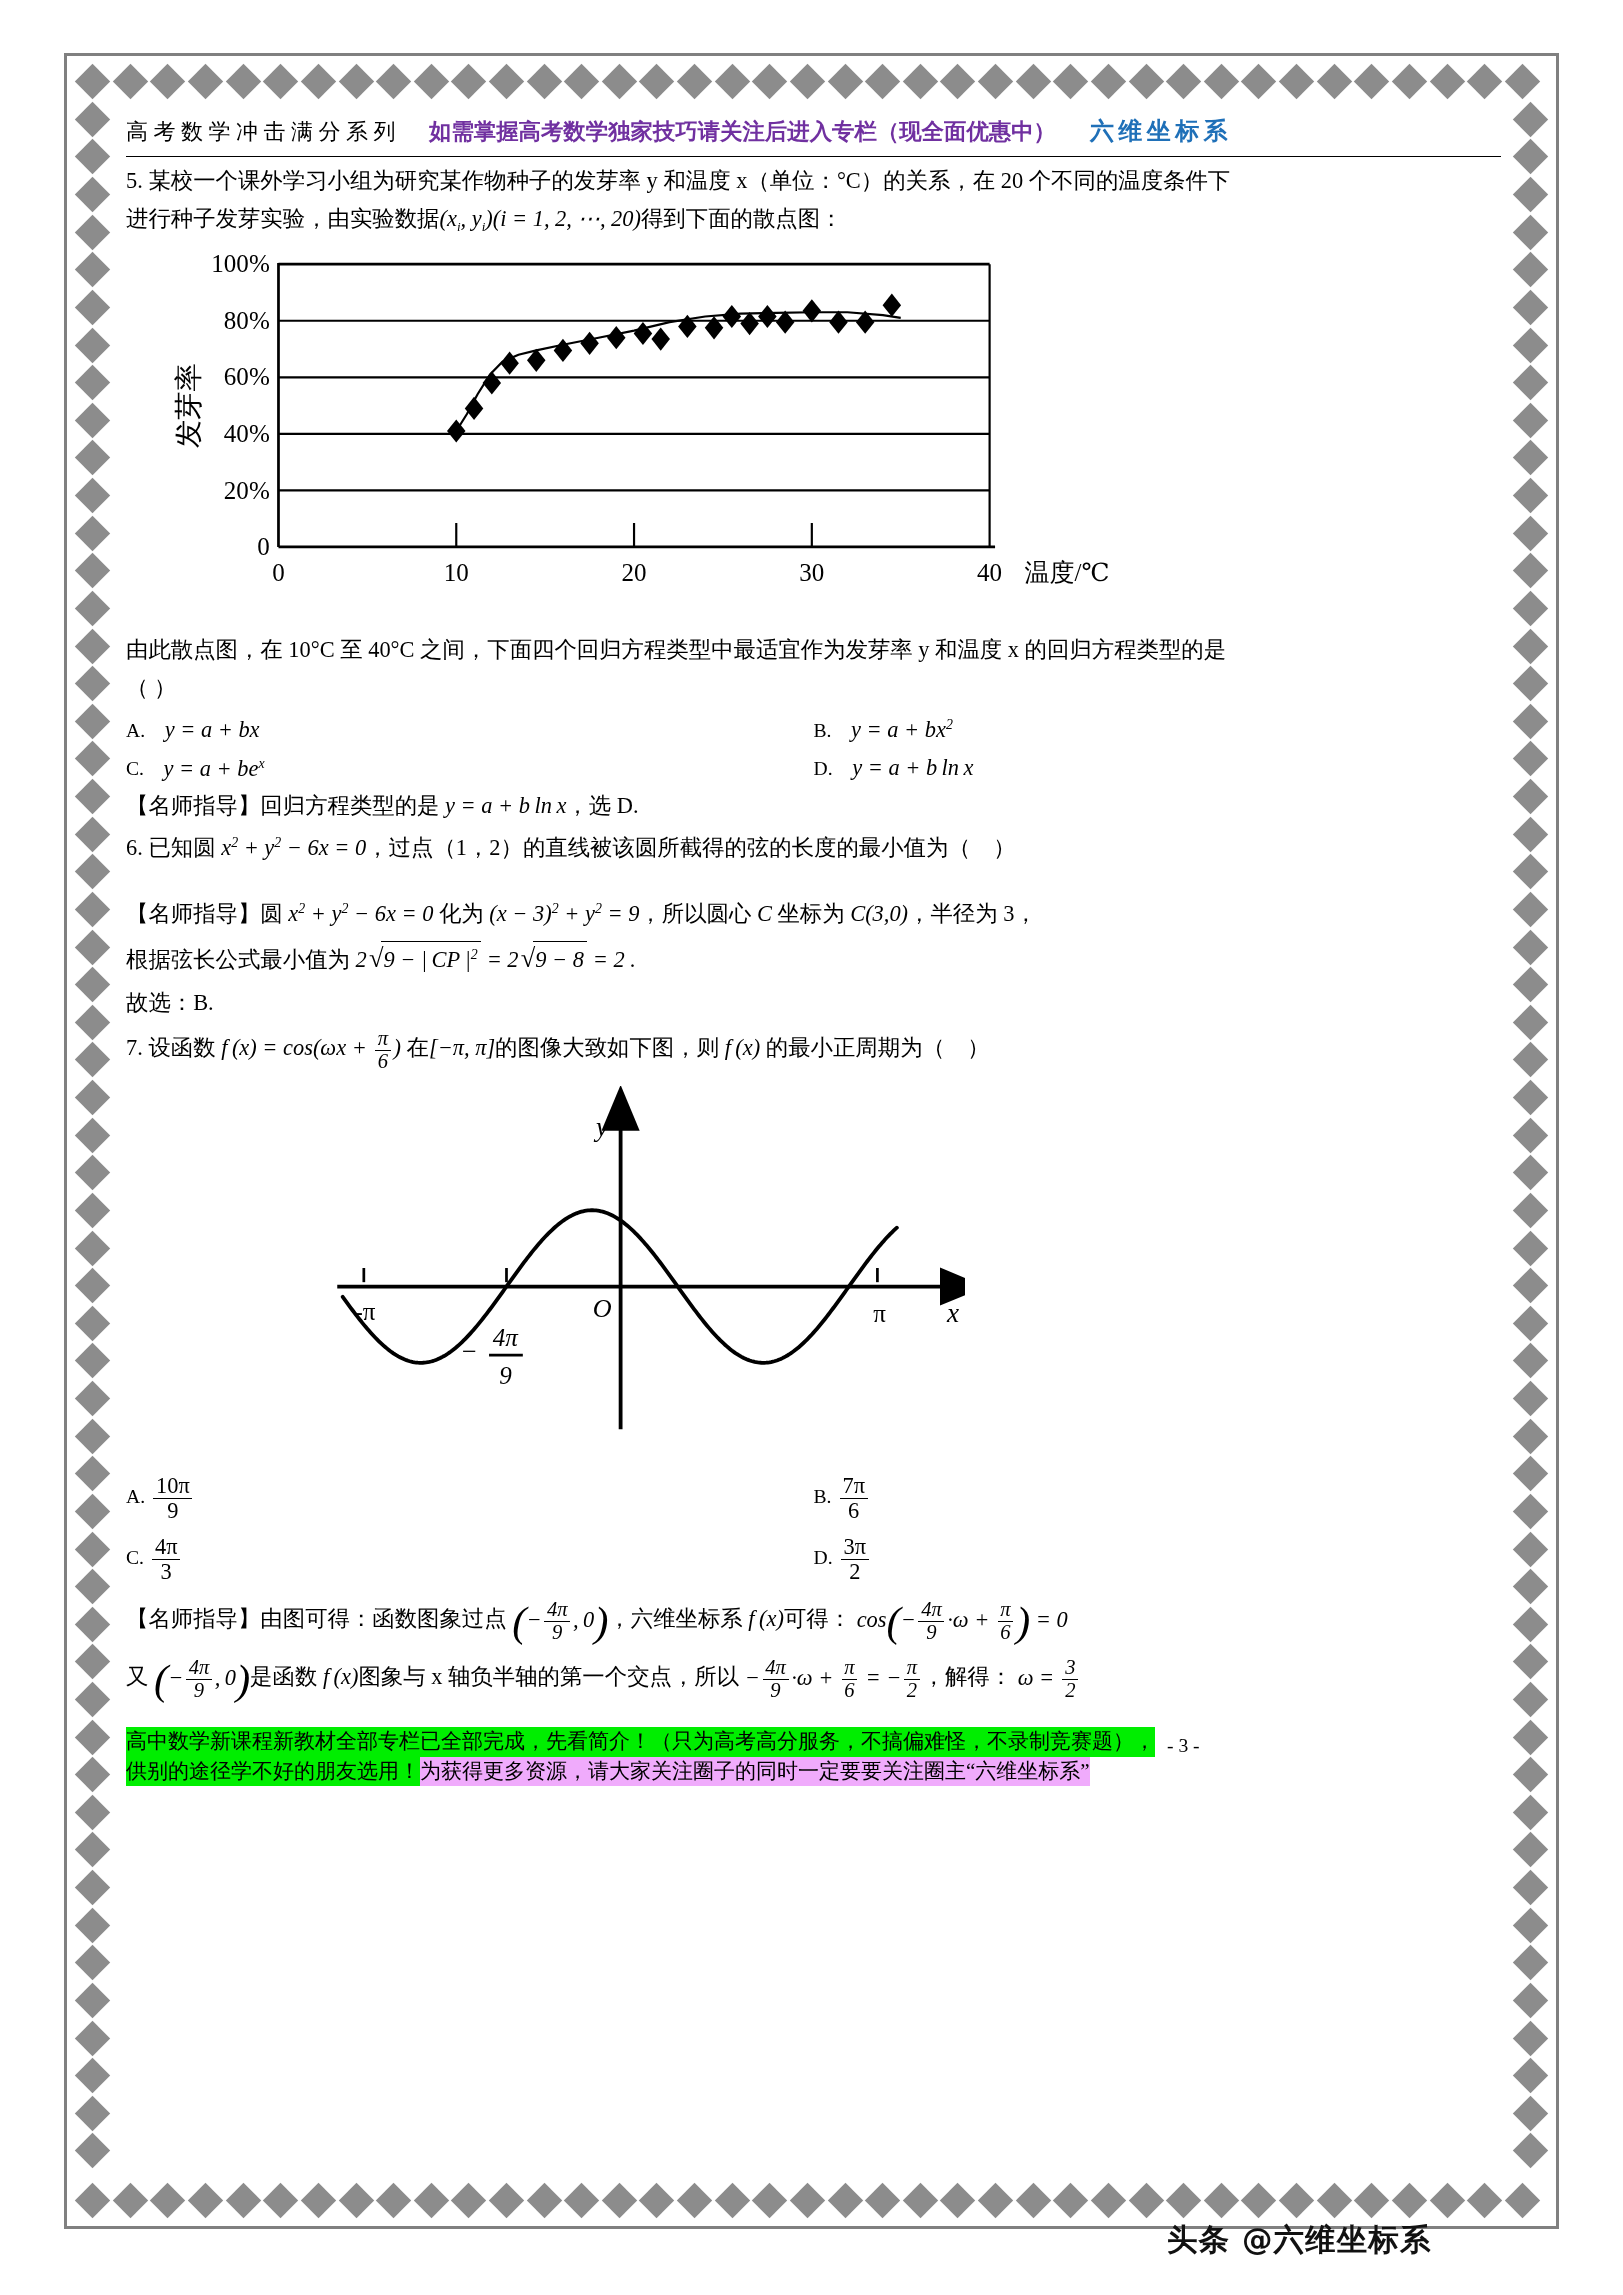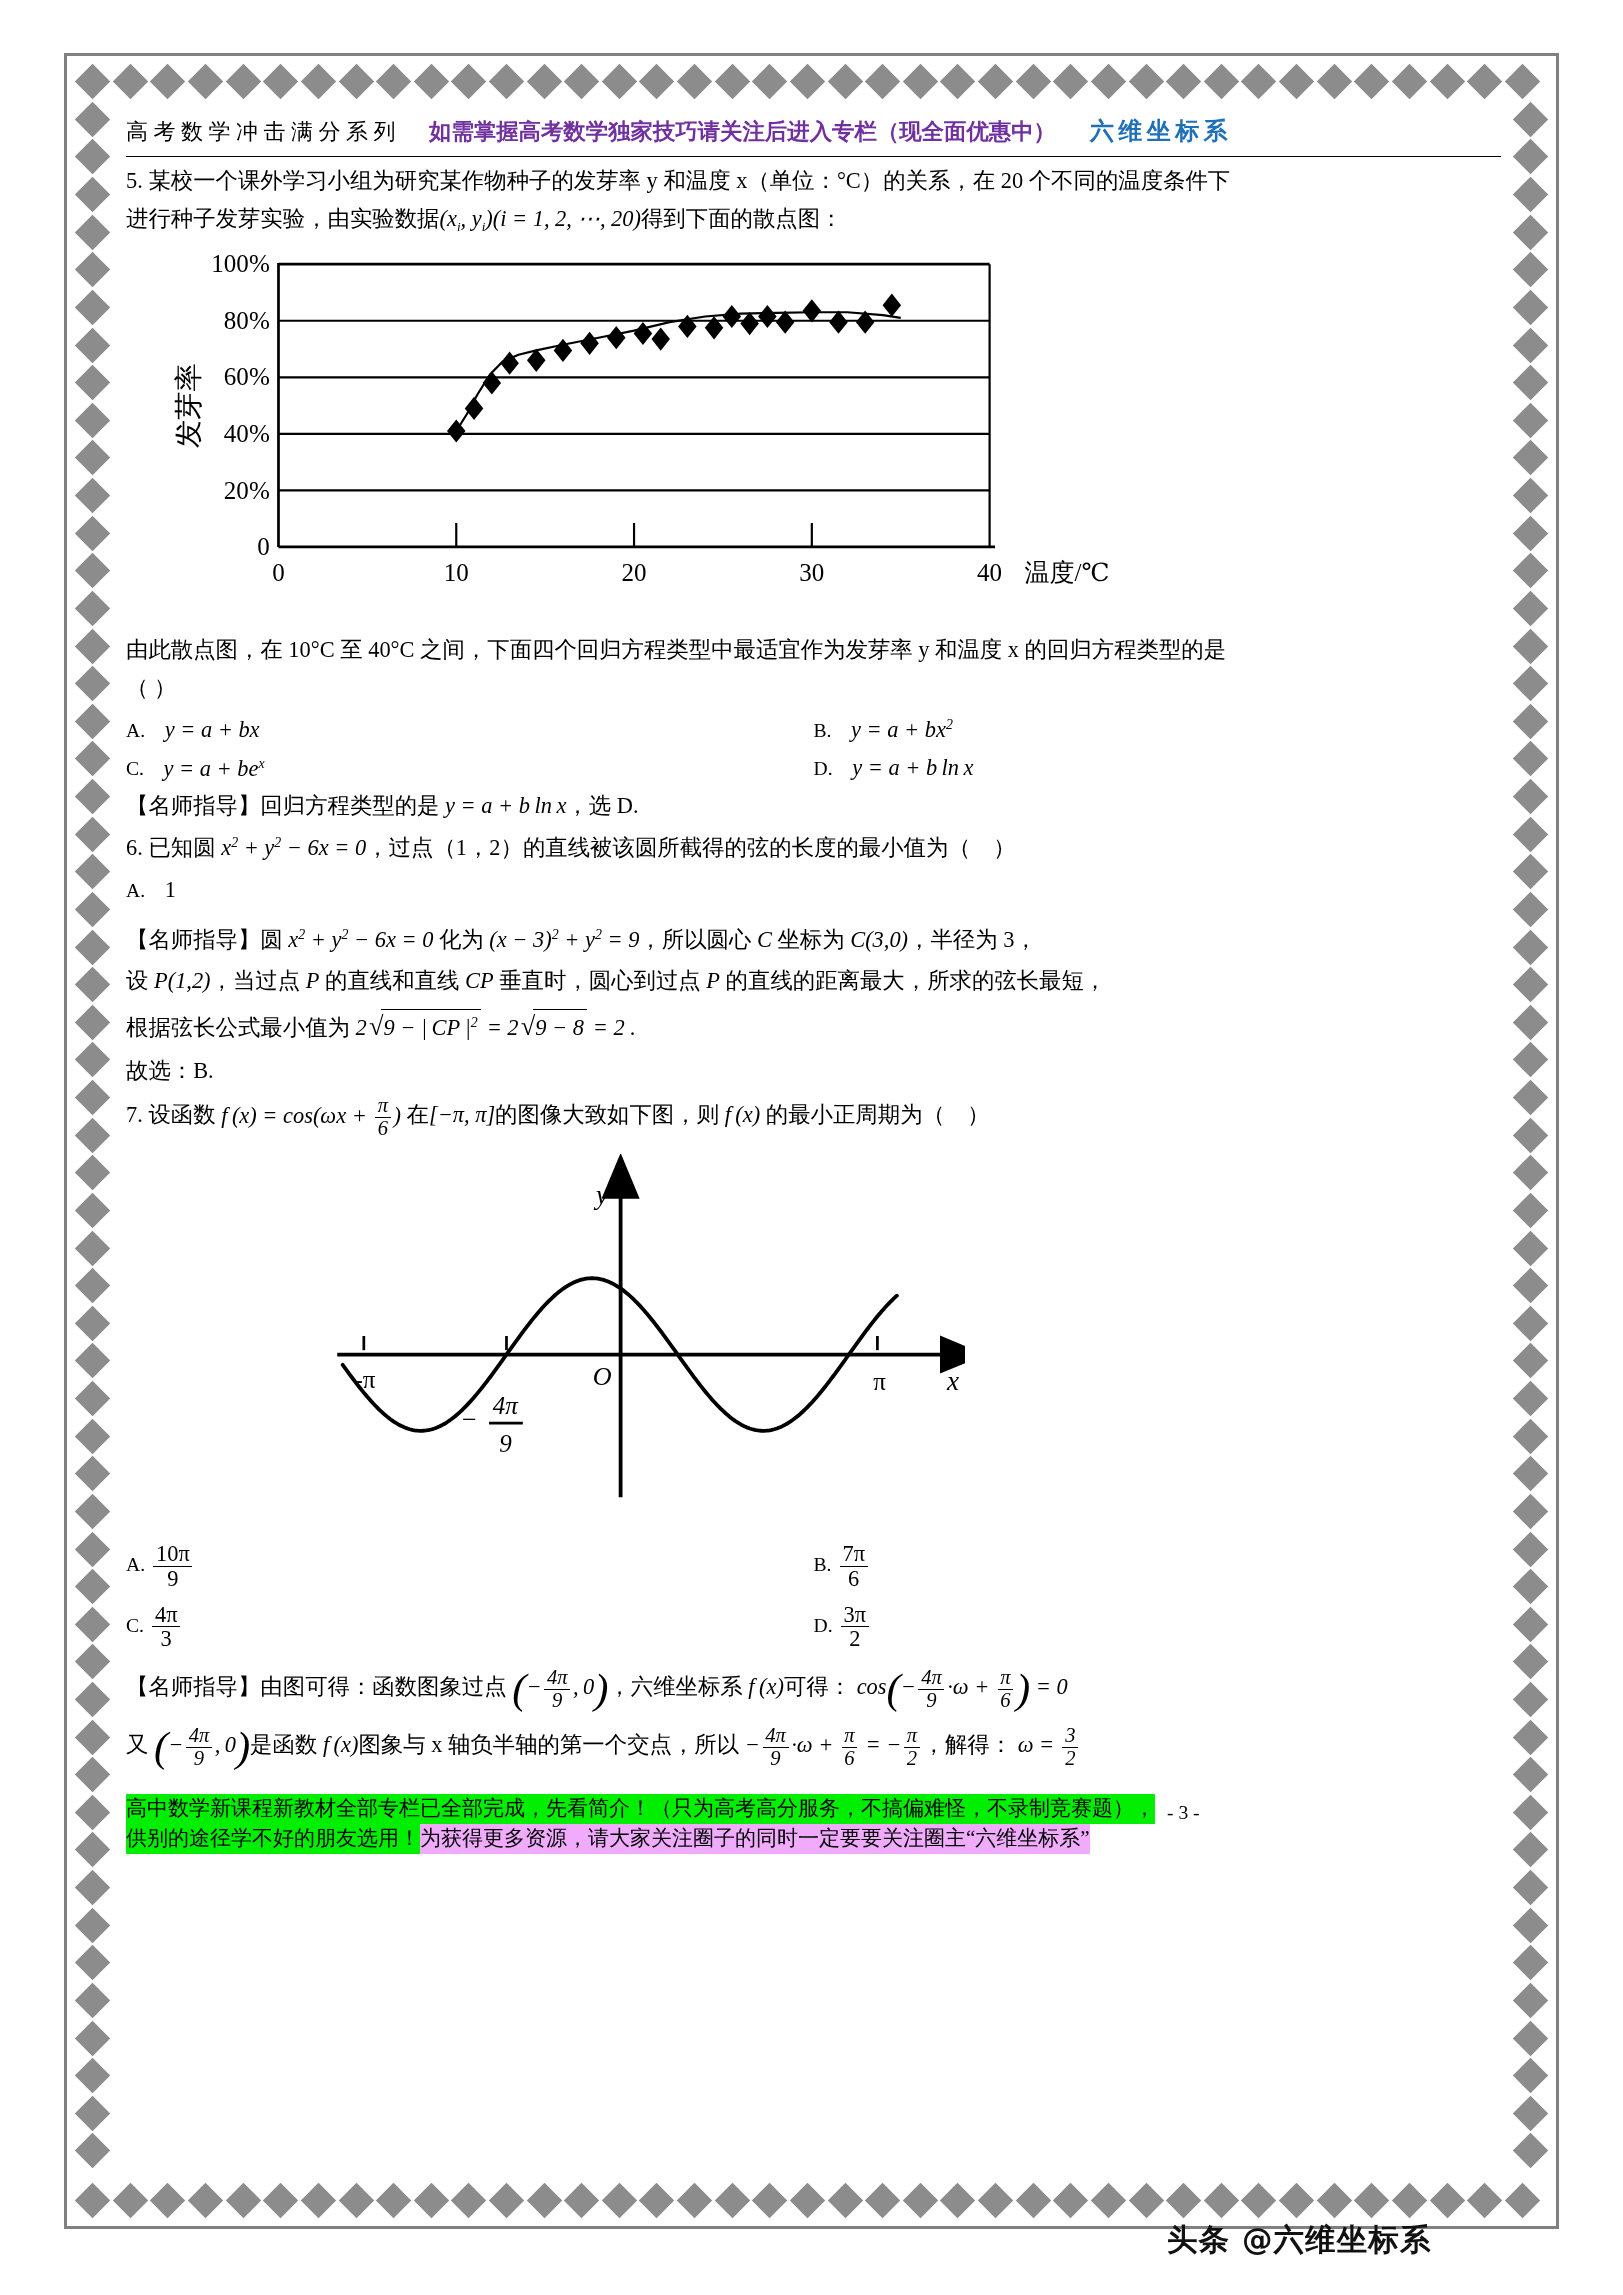--- a/index.html
+++ b/index.html
@@ -405,36 +405,29 @@
 
     <div class="para">
       <span>【名师指导】</span><span>回归方程类型的是</span>
       <span class="mi">y = a + b ln x</span><span>，选 D.</span>
     </div>
 
     <div class="para">
       6. 已知圆 <span class="mi">x<sup>2</sup> + y<sup>2</sup> − 6x = 0</span>，过点（1，2）的直线被该圆所截得的弦的长度的最小值为（&nbsp;&nbsp;&nbsp;&nbsp;）
     </div>
     <div class="opts">
-      <div class="opt">
-        <span class="lbl">A.</span>
-        <span class="expr">1</span>
-      </div>
     </div>
     <div class="opts">
     </div>
 
     <div class="para">
       <span>【名师指导】</span>圆
       <span class="mi">x<sup>2</sup> + y<sup>2</sup> − 6x = 0</span> 化为
       <span class="mi">(x − 3)<sup>2</sup> + y<sup>2</sup> = 9</span>，所以圆心 <span class="mi">C</span> 坐标为
       <span class="mi">C(3,0)</span>，半径为 3，
-    </div>
-    <div class="para">
-      设 <span class="mi">P(1,2)</span>，当过点 <span class="mi">P</span> 的直线和直线 <span class="mi">CP</span> 垂直时，圆心到过点 <span class="mi">P</span> 的直线的距离最大，所求的弦长最短，
     </div>
     <div class="para">
       <span>根据弦长公式最小值为</span>
       <span class="mi">2<span class="sqrt"><span class="rad">√</span><span class="body">9 − | CP |<sup>2</sup></span></span> = 2<span class="sqrt"><span class="rad">√</span><span class="body">9 − 8</span></span> = 2 .</span>
     </div>
     <div class="para">故选：B.</div>
 
     <div class="para">
       7. 设函数 <span class="mi">f (x) = cos(ωx +
       <span class="frac sm"><span class="num">π</span><span class="den">6</span></span>)</span>

